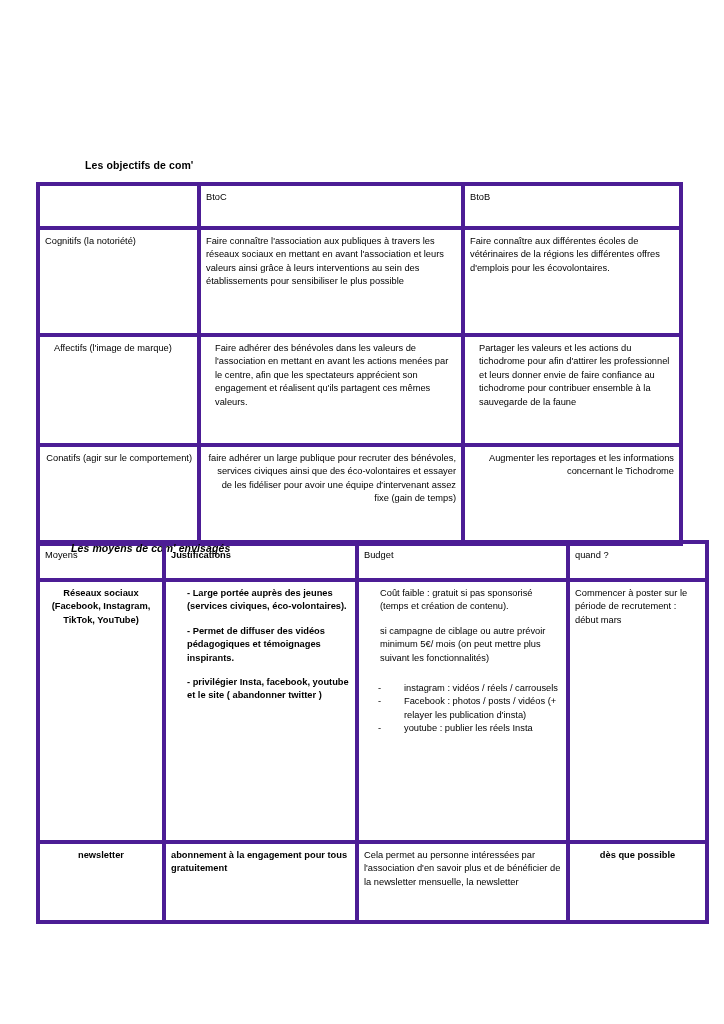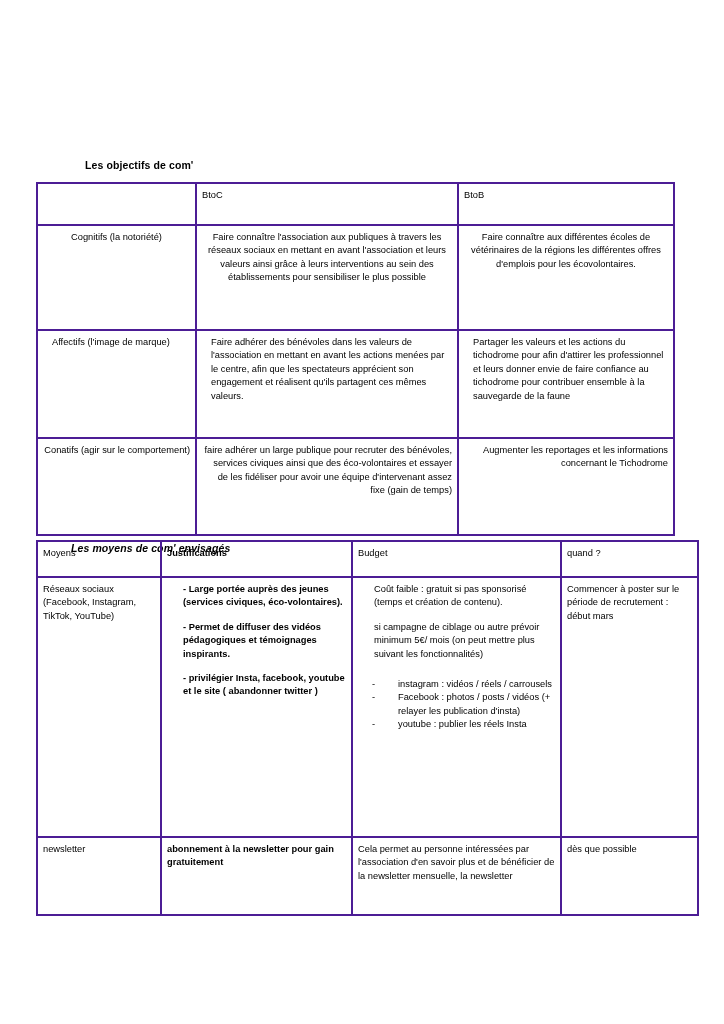--- a/index.html
+++ b/index.html
@@ -39,55 +39,55 @@
 
   
   table.doc-table {
     position: absolute;
     border-collapse: collapse;
     table-layout: fixed;
     font-size: 9.3px;
     line-height: 13.4px;
   }
   table.doc-table td {
-    border: 2px solid #4c1d95;
+    border: 4px solid #4c1d95;
     vertical-align: top;
     padding: 5px 5px 5px 5px;
     word-wrap: break-word;
   }
 
   
   #table-objectifs {
     left: 36px;
     top: 182px;
     width: 601px;
   }
   #table-objectifs .c0 { width: 147px; }
   #table-objectifs .c1 { width: 250px; }
   #table-objectifs .c2 { width: 204px; }
   #table-objectifs tr.hdr td { height: 30px; }
-  #table-objectifs tr.r1 td  { height: 93px; text-align: center; }
+  #table-objectifs tr.r1 td  { height: 93px; }
   #table-objectifs tr.r2 td  { height: 96px; padding-left: 14px; }
   #table-objectifs tr.r3 td  { height: 85px; text-align: right; }
 
   
   #table-moyens {
     left: 36px;
     top: 540px;
     width: 613px;
   }
   #table-moyens .m0 { width: 112px; }
   #table-moyens .m1 { width: 179px; font-weight: bold; }
   #table-moyens .m2 { width: 197px; }
   #table-moyens .m3 { width: 125px; }
   #table-moyens tr.hdr td { height: 24px; }
   #table-moyens tr.r1 td  { height: 248px; }
   #table-moyens tr.r2 td  { height: 66px; }
 
-  .b { font-weight: normal; }
+  .b { font-weight: bold; text-align: center; }
 
   .para { margin: 0 0 11px 16px; }
   .para.last { margin-bottom: 0; }
   .para.tight { margin-bottom: 0; }
 
   
   ul.dash-list {
     margin: 17px 0 0 0;
     padding: 0;
     list-style: none;
@@ -167,20 +167,20 @@
             <li>Facebook : photos / posts / vidéos (+ relayer les publication d'insta)</li>
             <li>youtube : publier les réels Insta</li>
           </ul>
         </td>
 
         <td class="m3">Commencer à poster sur le période de recrutement : début mars</td>
       </tr>
 
       <tr class="r2">
         <td class="m0 b">newsletter</td>
-        <td class="m1">abonnement à la newsletter pour gain gratuitement</td>
+        <td class="m1">abonnement à la engagement pour tous gratuitement</td>
         <td class="m2">Cela permet au personne intéressées par l'association d'en savoir plus et de bénéficier de la newsletter mensuelle, la newsletter</td>
         <td class="m3 b">dès que possible</td>
       </tr>
     </tbody>
   </table>
 
 </div>
 
 </body></html>

